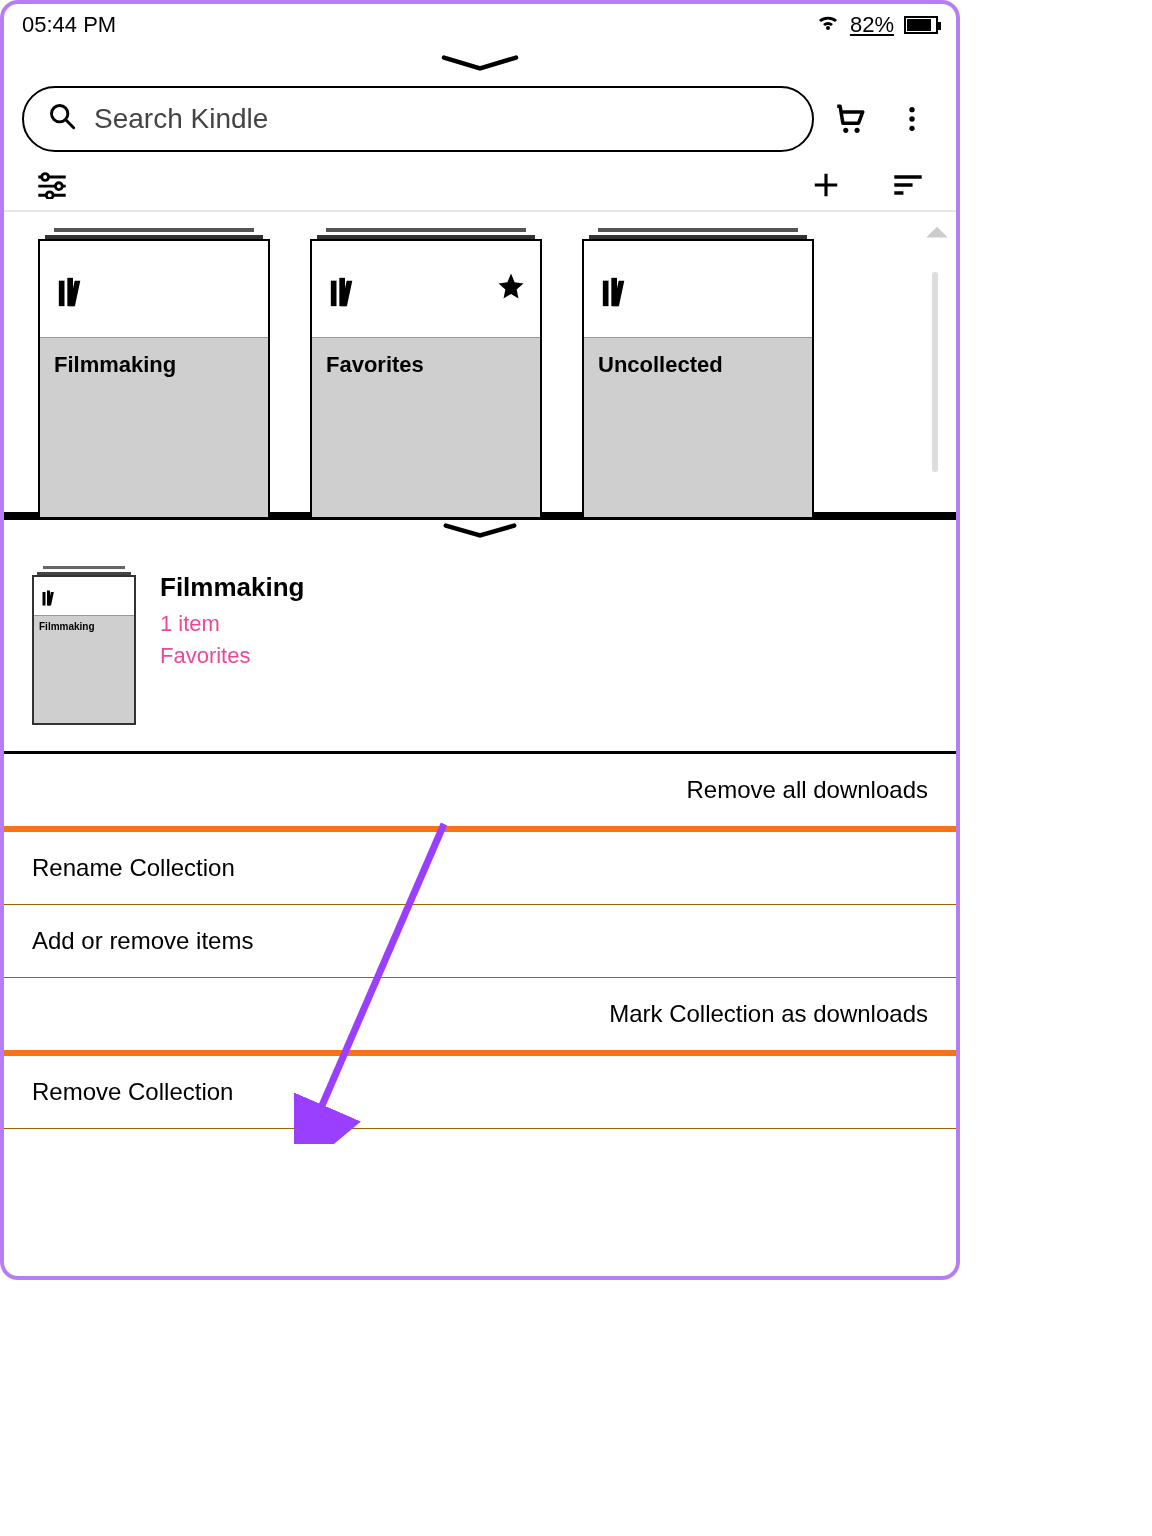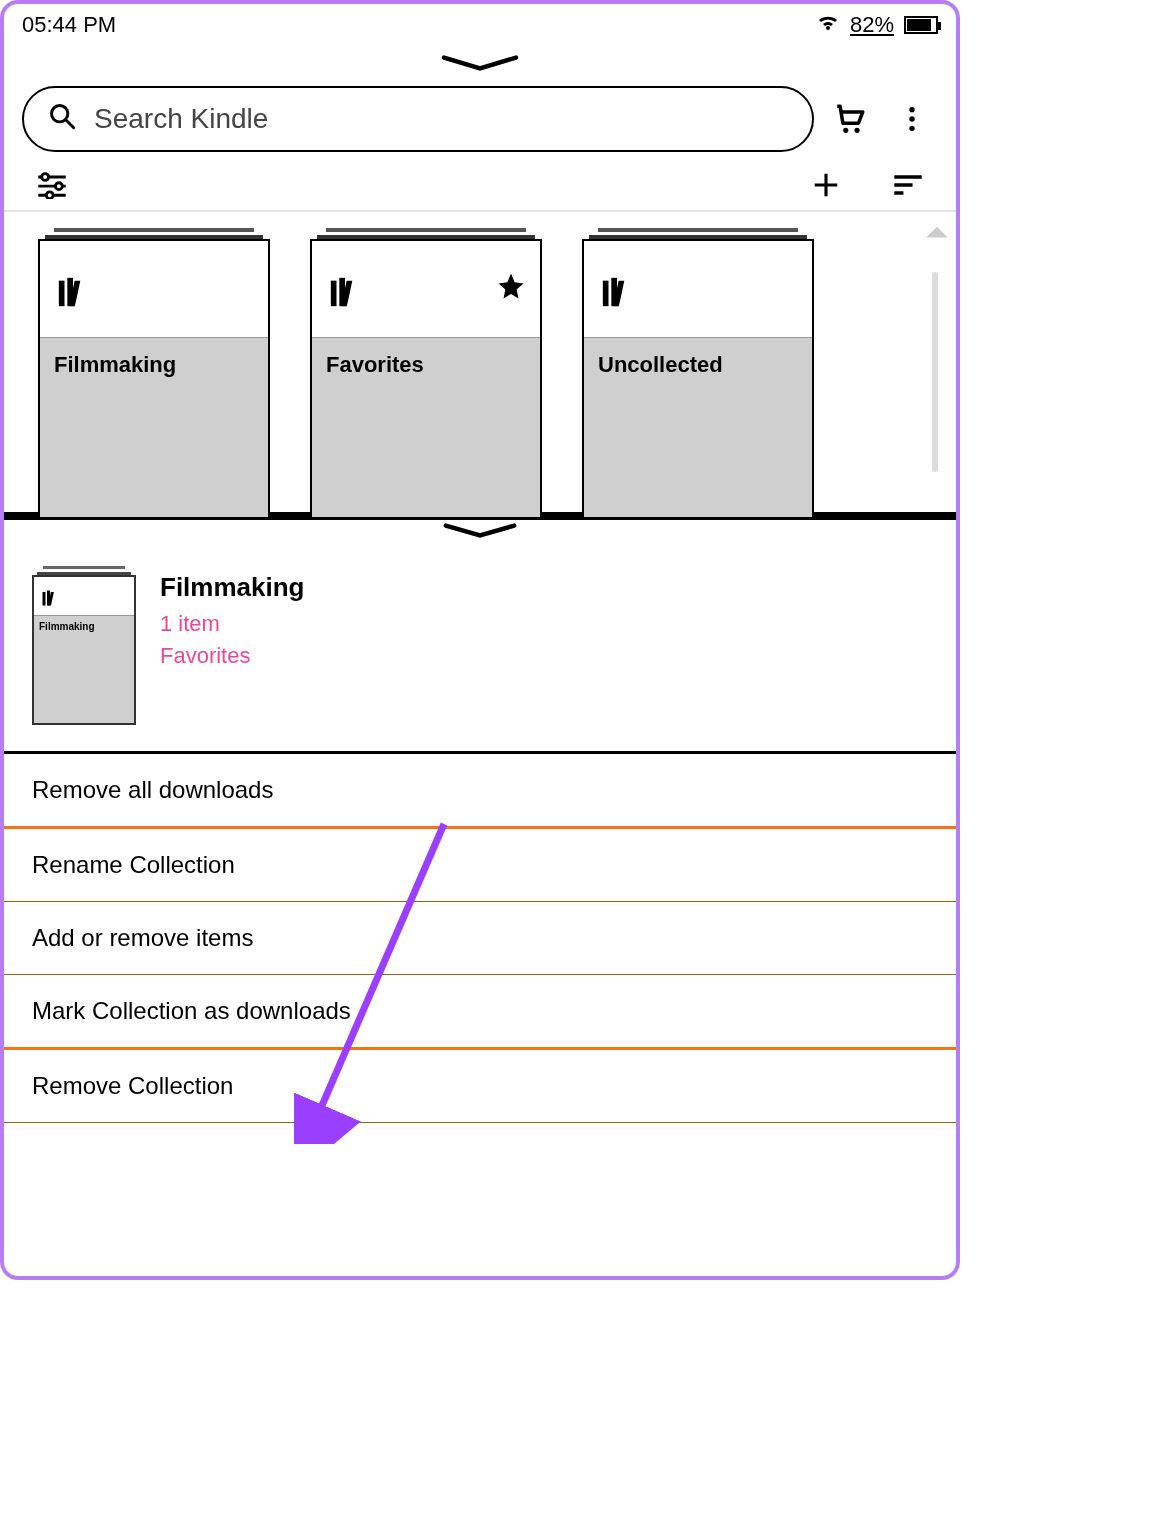--- a/index.html
+++ b/index.html
@@ -89,21 +89,21 @@
   .mini-lab { background:#cfcfcf; border-top:1px solid #999; height:calc(100% - 38px); padding:5px 5px; font-size:10px; font-weight:700; }
   .detail-txt { padding-top: 6px; }
   .detail-txt .dtitle { font-size:26px; font-weight:700; margin-bottom:8px; }
   .detail-txt .dline { font-size:22px; color:#ec4899; margin-bottom:6px; }
   .black-div { height:3px; background:#000; }
   
   .menu-item {
     padding: 22px 28px; font-size: 24px; color:#000; cursor:pointer;
     border-bottom: 1px solid #a16207;
   }
-  .menu-item.strong-sep { border-bottom: 3px solid #f97316; }
+  .menu-item.strong-sep { border-bottom: 6px solid #f97316; text-align: right; }
   
   .arrow-ov { position:absolute; left:290px; top:800px; pointer-events:none; }
 </style>
 </head>
 <body>
 
 <div class="statusbar">
   <span>05:44 PM</span>
   <div class="right">
     <span>

